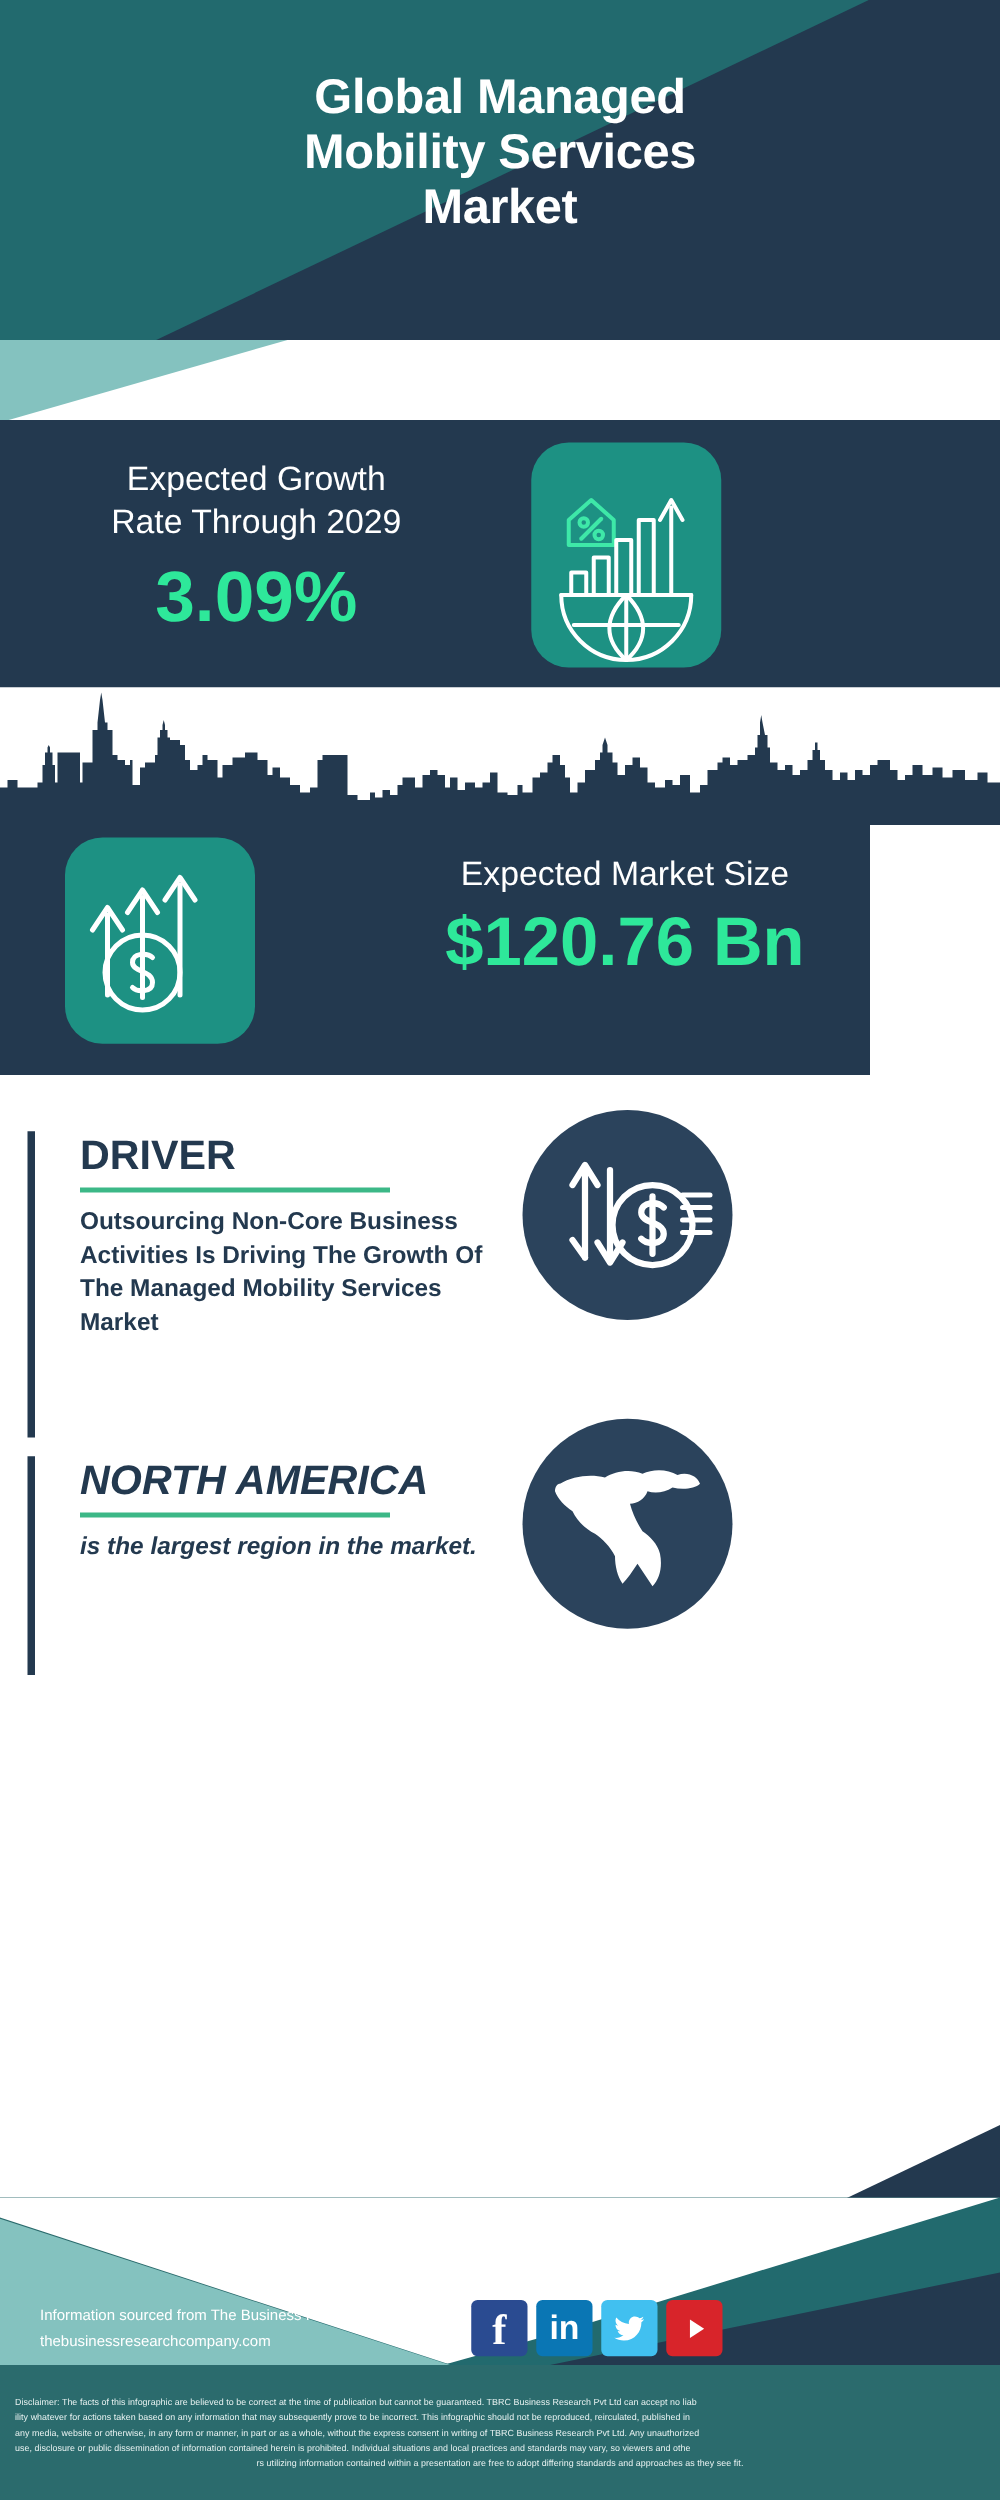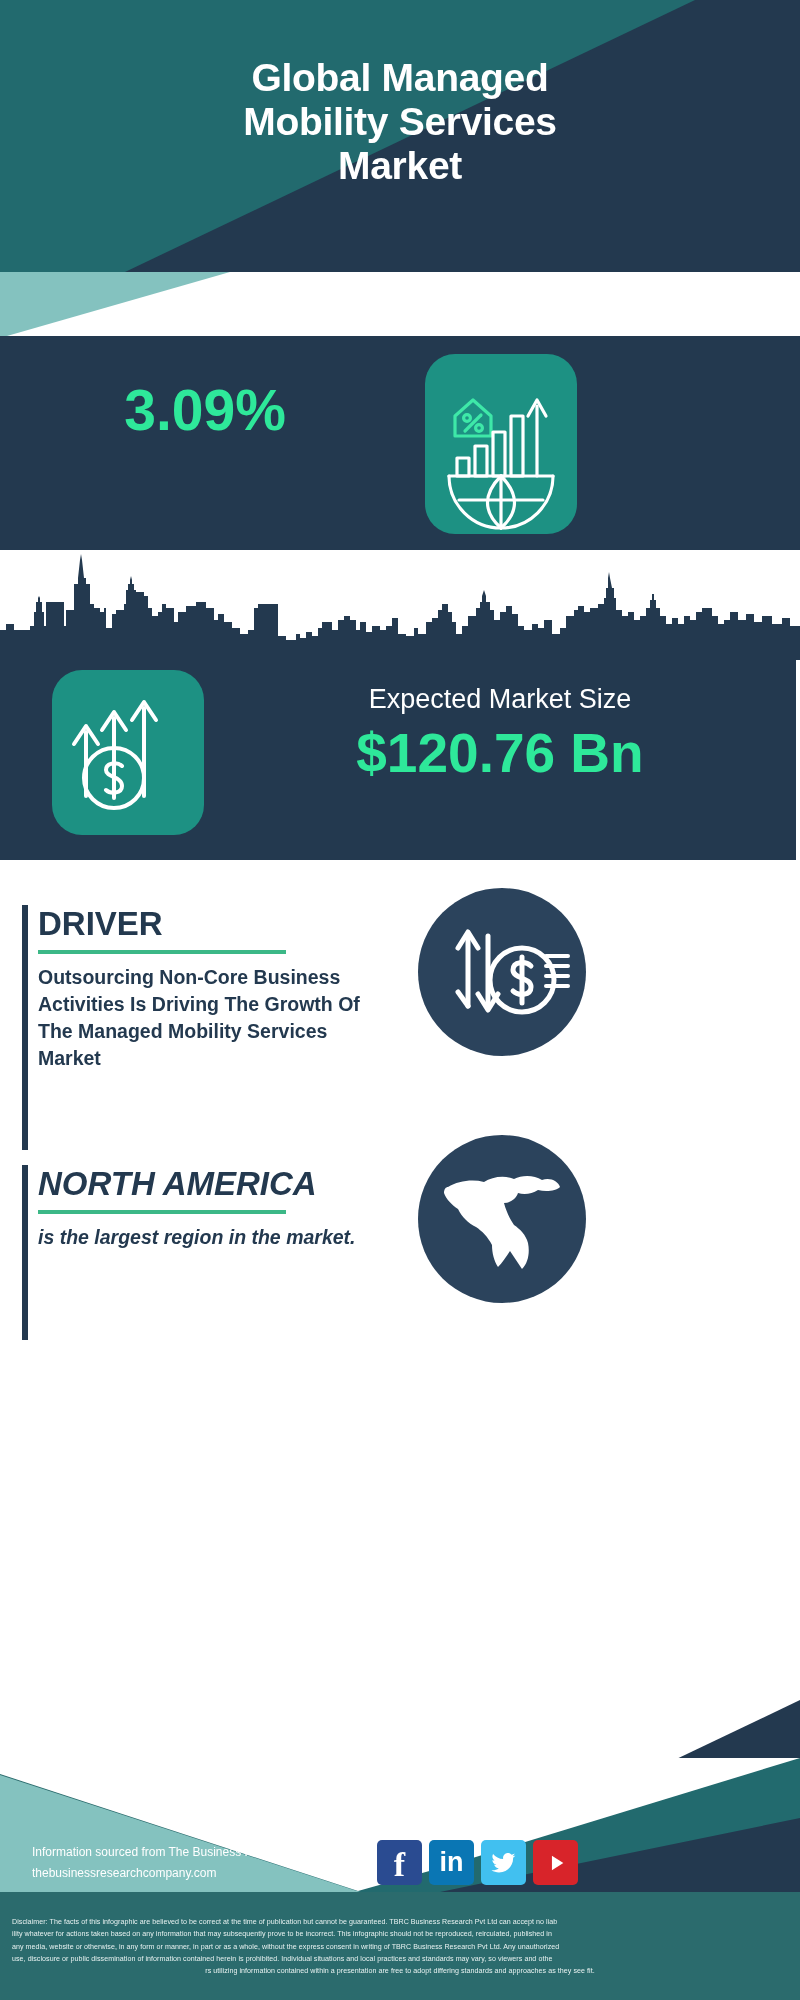--- a/index.html
+++ b/index.html
@@ -71,21 +71,21 @@
 
   
   .skyline-band {
     position:absolute; left:0; top:550px; width:800px; height:110px;
     background:#ffffff;
   }
   .skyline-band svg { display:block; width:800px; height:110px; }
 
   
   .market-band {
-    position:absolute; left:0; top:660px; width:796px; height:200px;
+    position:absolute; left:0; top:660px; width:696px; height:200px;
     background:#23394f;
   }
   .market-icon-box {
     position:absolute; left:52px; top:10px;
     width:152px; height:165px;
     background:#1d9183;
     border-radius:30px;
   }
   .market-text {
     position:absolute; left:230px; top:22px; width:540px;
@@ -96,21 +96,21 @@
     margin-top:6px;
     font-size:55px; line-height:62px; font-weight:bold;
     color:#2ee89a;
   }
 
   
   .content {
     position:absolute; left:0; top:860px; width:800px; height:790px;
     background:#ffffff;
   }
-  .info-block { position:absolute; }
+  .info-block { position:absolute;padding-left:26px; }
   .info-bar {
     position:absolute; left:0; top:0; width:6px;
     background:#23394f;
   }
   .info-head {
     color:#23394f; font-weight:bold; letter-spacing:0px;
   }
   .info-rule {
     height:4px; background:#3cb887; margin-top:7px;
   }
@@ -212,20 +212,24 @@
       <div>Market</div>
     </div>
   </div>
 
   <div class="teal-wedge">
     <div class="teal-wedge-shape"></div>
   </div>
 
   <div class="growth-band">
     <div class="growth-text">
+      <div class="growth-label">
+        <div>Expected Growth</div>
+        <div>Rate Through 2029</div>
+      </div>
       <div class="growth-value">3.09%</div>
     </div>
 
     <div class="growth-icon-box">
       <svg viewBox="0 0 152 180" width="152" height="180">
         <g fill="none" stroke="#3ee8a8" stroke-width="3.2" stroke-linejoin="round" stroke-linecap="round">
 
           <path d="M30 62 L48 46 L66 62 L66 82 L30 82 Z"></path>
           <circle cx="42" cy="64" r="3.4"></circle>
           <circle cx="54" cy="74" r="3.4"></circle>

